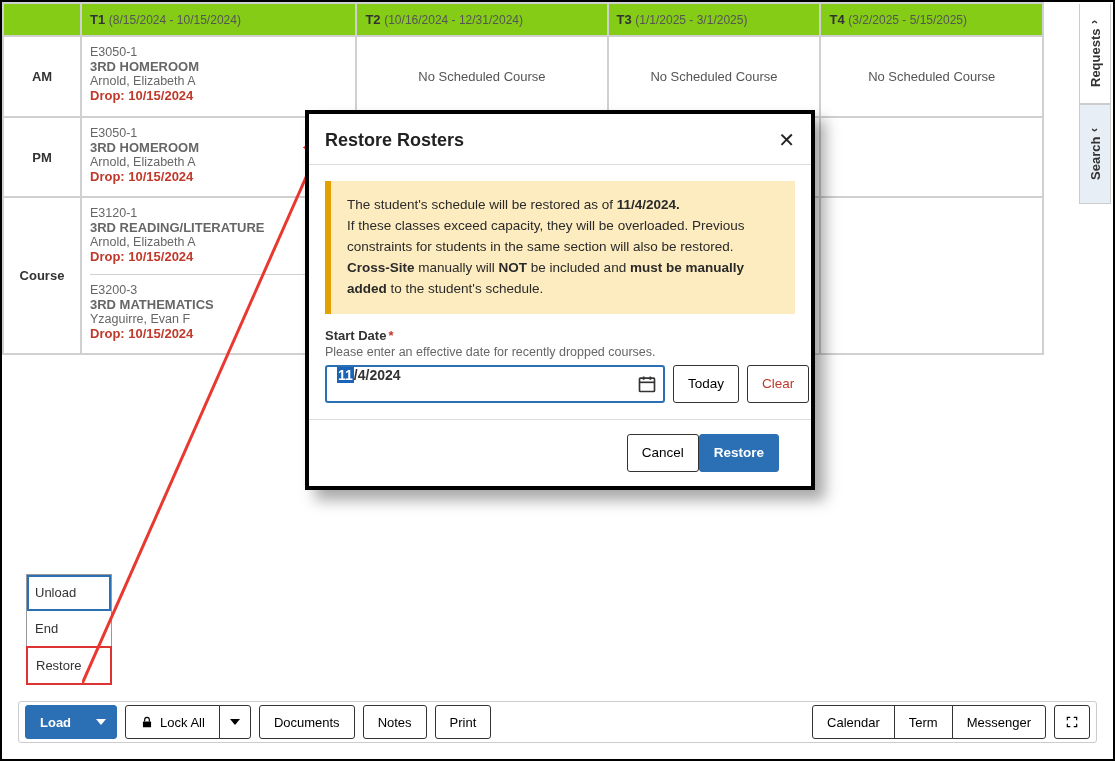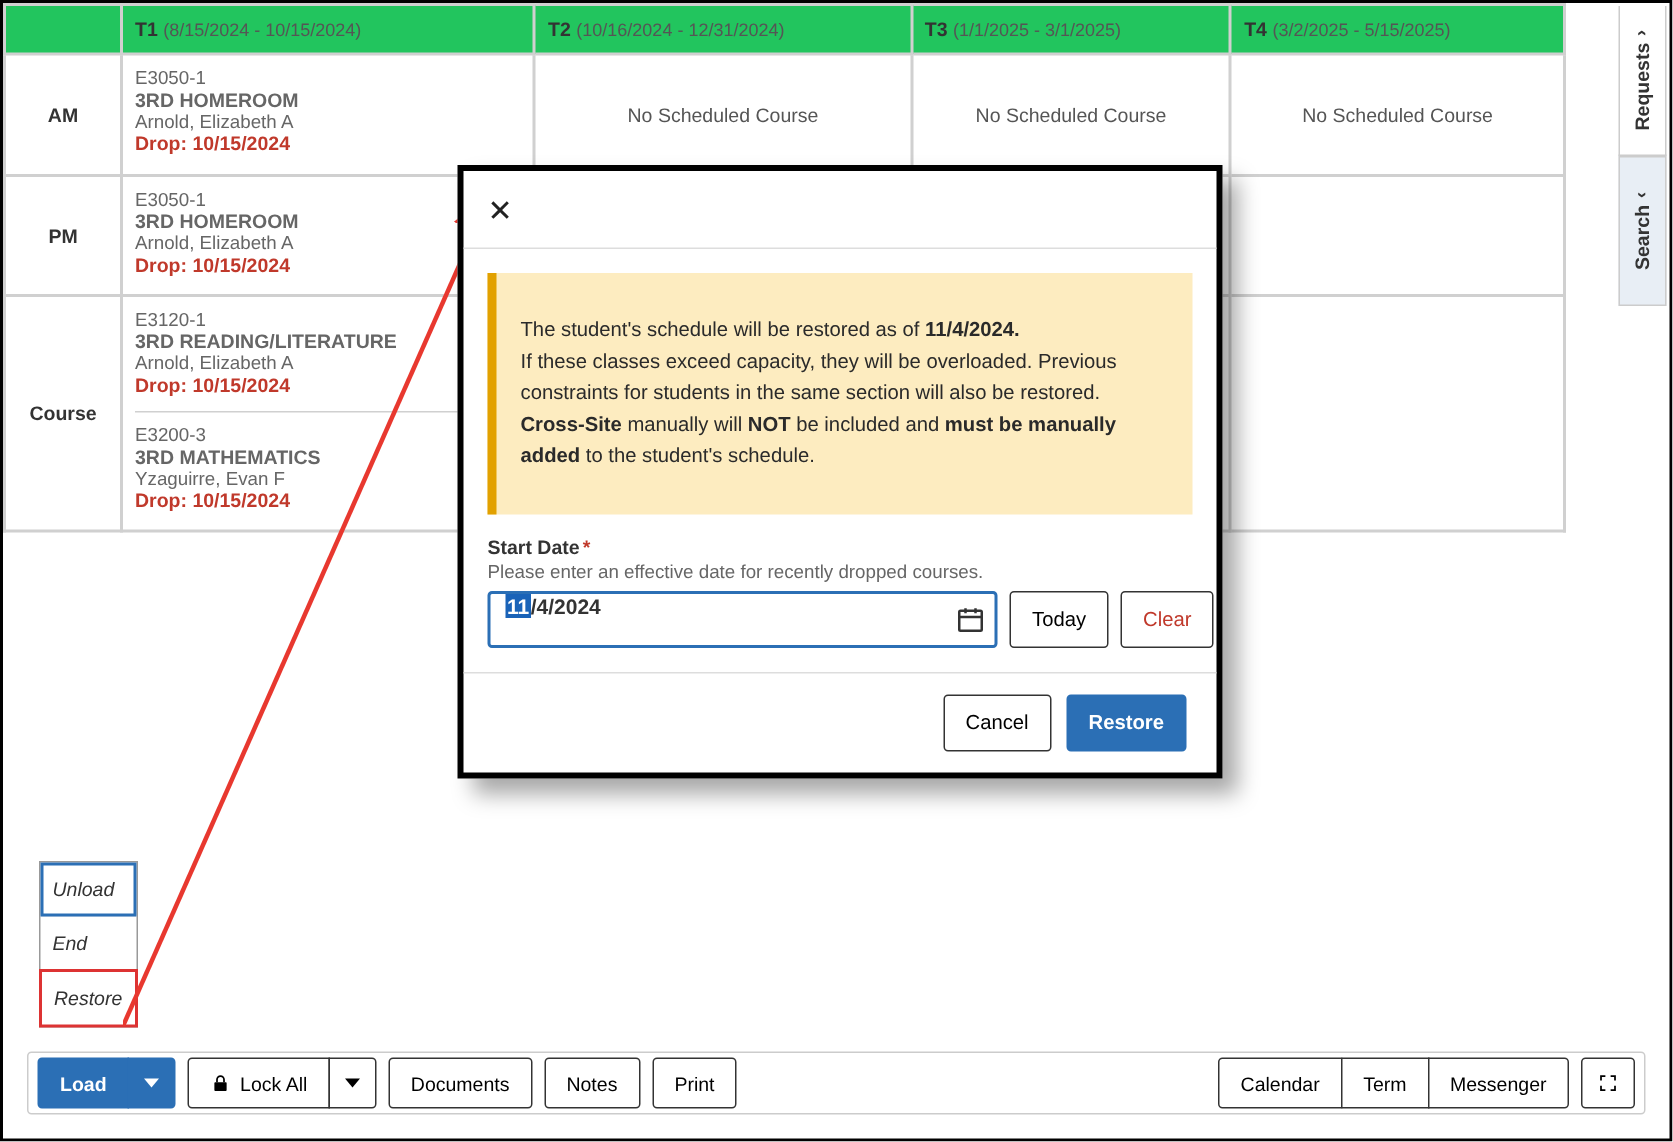--- a/index.html
+++ b/index.html
@@ -1,38 +1,38 @@
 <!DOCTYPE html>
 <html><head>
 <meta charset="utf-8">
 <style>
   * { box-sizing: border-box; }
   html, body { margin:0; padding:0; font-family: "Segoe UI", Arial, sans-serif; font-size:13px; color:#333; background:#fff; }
   .app { position:relative; width:1115px; height:761px; border:2px solid #000; background:#fff; overflow:hidden; }
   .schedule { border-collapse:collapse; width:1042px; }
   .schedule th, .schedule td { border:2px solid #d0d0d0; vertical-align:top; padding:6px 8px; text-align:left; }
   .schedule th.period { width:78px; text-align:center; font-weight:700; vertical-align:middle; }
-  .schedule thead th { background:#22c55e; font-weight:400; color:#444; padding:8px; }
+  .schedule thead th { background:#84cc16; font-weight:400; color:#444; padding:8px; }
   .schedule thead th .term { font-weight:700; color:#333; }
   .schedule thead th .range { font-size:12px; color:#555; }
   .no-course { text-align:center; color:#555; padding:26px 0; }
   .course-block { padding:2px 0 6px 0; }
   .course-sep { border-top:1px solid #d0d0d0; margin:4px 0 6px 0; }
   .code { color:#666; font-size:12.5px; }
   .cname { color:#666; font-weight:700; font-size:13px; }
   .teacher { color:#666; font-size:12.5px; }
   .drop { color:#c0392b; font-weight:700; font-size:13px; }
 
   .side-tabs { position:absolute; right:2px; top:2px; width:32px; }
   .side-tab { width:32px; height:100px; border:1px solid #ccc; border-bottom:none; display:flex; align-items:center; justify-content:center; writing-mode:vertical-rl; transform:rotate(180deg); font-weight:700; cursor:pointer; }
   .side-tab.requests { background:#fff; }
   .side-tab.search { background:#e8eef5; border-bottom:1px solid #ccc; }
   .side-chevron { font-size:12px; margin-top:4px; transform:rotate(180deg); display:inline-block; }
 
-  .popup-menu { position:absolute; left:24px; bottom:74px; width:66px; background:#fff; border:1px solid #999;font-style:italic; }
+  .popup-menu { position:absolute; left:24px; bottom:74px; width:86px; background:#fff; border:1px solid #999; }
   .popup-menu .item { padding:10px 8px; border-bottom:1px solid #e2e2e2; cursor:pointer; font-size:13px; }
   .popup-menu .item:last-child { border-bottom:none; }
   .popup-menu .item.unload { outline:2px solid #2b6fb5; outline-offset:-2px; }
   .popup-menu .item.restore { border:2px solid #d33; margin:-1px; }
 
   .bottom-bar { position:absolute; left:16px; right:16px; bottom:16px; height:42px; border:1px solid #ccc; border-radius:3px; background:#fff; padding:4px 6px; display:flex; align-items:center; gap:8px; }
   .btn { height:34px; border:1px solid #333; border-radius:3px; background:#fff; padding:0 14px; display:inline-flex; align-items:center; gap:6px; cursor:pointer; font-family:inherit; font-size:13px; }
   .btn.primary { background:#2b6fb5; color:#fff; border-color:#2b6fb5; font-weight:700; }
   .btn.icon-only { padding:0 10px; }
   .seg { display:inline-flex; }
@@ -41,33 +41,33 @@
   .seg .btn:last-child { border-top-right-radius:3px; border-bottom-right-radius:3px; }
   .spacer { flex:1; }
   .caret { width:0; height:0; border-left:5px solid transparent; border-right:5px solid transparent; border-top:6px solid currentColor; display:inline-block; }
 
   .modal { position:absolute; left:303px; top:108px; width:510px; border:4px solid #000; background:#fff; box-shadow:10px 10px 14px rgba(0,0,0,.35); }
   .modal-head { padding:14px 16px 12px 16px; display:flex; align-items:center; }
   .modal-title { font-size:18px; font-weight:700; color:#222; flex:1; }
   .modal-close { font-size:20px; cursor:pointer; color:#222; }
   .modal-rule { border-top:1px solid #ddd; }
   .modal-body { padding:16px; }
-  .alert { border-left:6px solid #e2a100; background:#fdecc0; color:#2a2a2a; padding:28px 16px; font-size:13.5px; line-height:1.55; }
+  .alert { border-left:6px solid #e2a100; background:#fdecc0; color:#2a2a2a; padding:14px 16px; font-size:13.5px; line-height:1.55; }
   .alert b { font-weight:700; }
   .field-label { margin-top:14px; font-weight:700; font-size:13px; }
   .req { color:#c0392b; margin-left:2px; }
   .field-hint { color:#666; font-size:12.5px; margin:2px 0 6px 0; }
   .date-row { display:flex; gap:8px; align-items:stretch; }
   .date-input-wrap { position:relative; flex:0 0 340px; }
   .date-input { width:100%; height:38px; border:2px solid #2b6fb5; border-radius:3px; padding:0 40px 0 10px; font-size:14px; font-family:inherit;font-weight:bold; }
   .date-input .sel { background:#1a63b8; color:#fff; padding:0 1px; }
   .cal-ico { position:absolute; right:8px; top:50%; transform:translateY(-50%); width:20px; height:20px; color:#333; pointer-events:none; }
   .btn-sm { height:38px; border:1px solid #333; border-radius:3px; background:#fff; padding:0 14px; font-family:inherit; font-size:13.5px; cursor:pointer; }
   .btn-sm.clear { color:#c0392b; }
-  .modal-foot { border-top:1px solid #ddd; padding:14px 20px; display:flex; justify-content:flex-end; gap:10px; }
+  .modal-foot { border-top:1px solid #ddd; padding:14px 32px; display:flex; justify-content:flex-end; gap:0; }
 
   .arrow { position:absolute; left:80px; top:124px; width:260px; height:558px; pointer-events:none; }
 
   svg.icon { width:14px; height:14px; }
 </style>
 </head>
 <body>
 
 <div class="app">
 
@@ -161,20 +161,21 @@
     <defs>
         <marker id="ah" markerWidth="10" markerHeight="10" refX="8" refY="5" orient="auto">
           <path d="M0,0 L10,5 L0,10 z" fill="#e8382f"></path>
         </marker>
       </defs>
     <line x1="0" y1="558" x2="244" y2="6" stroke="#e8382f" stroke-width="3" marker-end="url(#ah)"></line>
   </svg>
 
   <div class="modal">
     <div class="modal-head">
+      <div class="modal-title">Restore Rosters</div>
       <div class="modal-close">✕</div>
     </div>
     <div class="modal-rule"></div>
     <div class="modal-body">
       <div class="alert">
         <span>The student's schedule will be restored as of </span><b>11/4/2024.</b><br>
         <span>If these classes exceed capacity, they will be overloaded. Previous constraints for students in the same section will also be restored.</span><br>
         <b>Cross-Site</b><span> manually will </span><b>NOT</b><span> be included and </span><b>must be manually added</b><span> to the student's schedule.</span>
       </div>
       <div class="field-label"><span>Start Date</span><span class="req">*</span></div>

